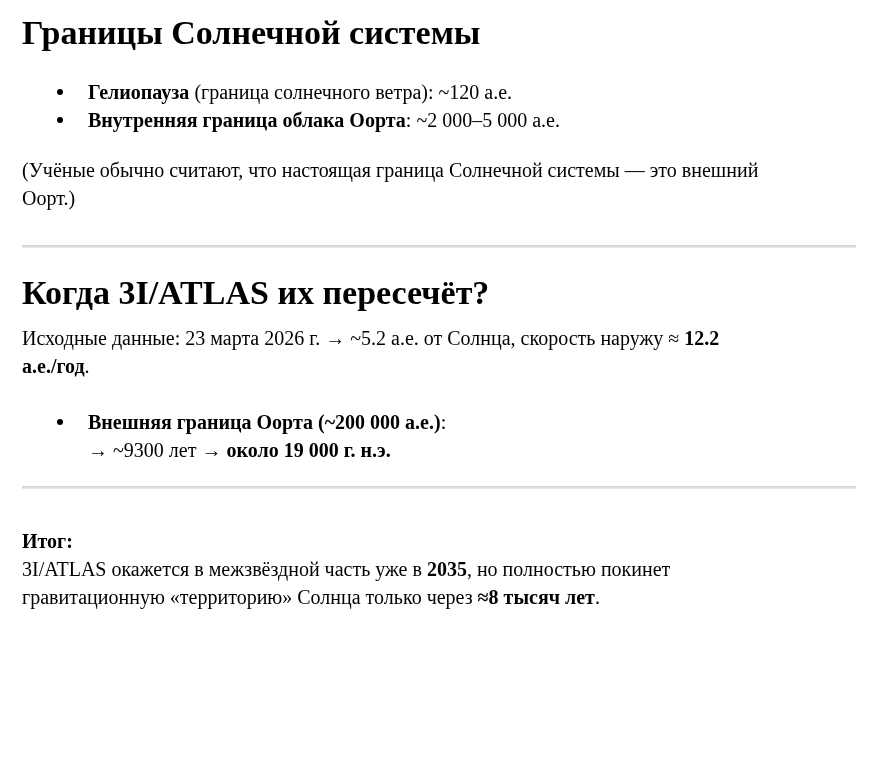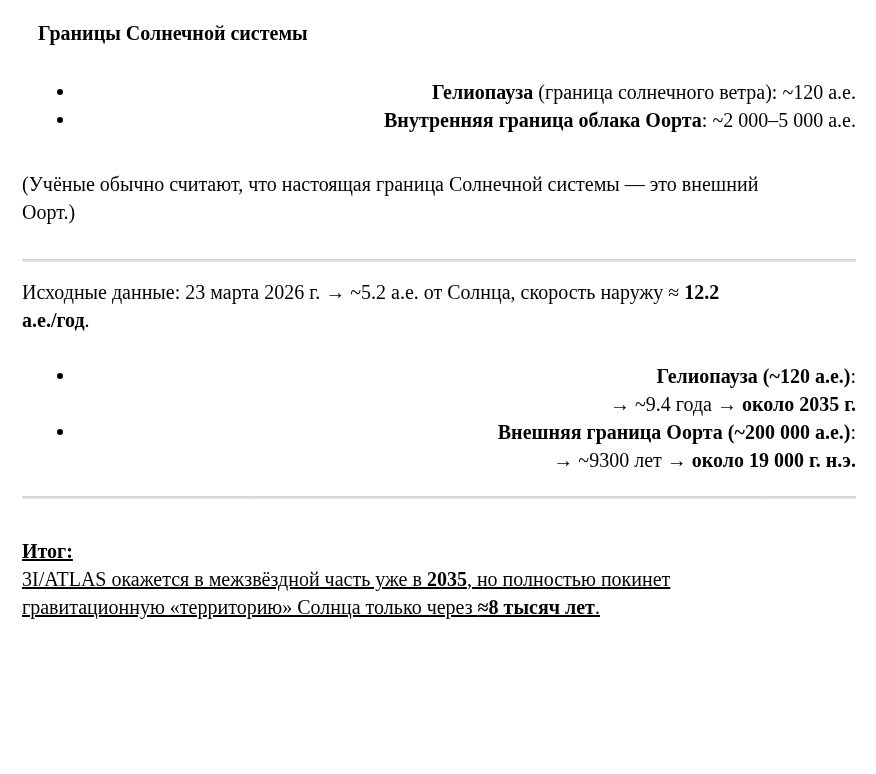--- a/index.html
+++ b/index.html
@@ -13,53 +13,52 @@
     color: #000000;
     font-family: "Liberation Serif", "DejaVu Serif", serif;
     font-size: 20px;
     line-height: 28px;
     overflow: hidden;
   }
   .doc {
     padding: 0 20px 0 22px;
   }
   .section-heading {
-    font-size: 20px;
+    font-size: 34px;
     line-height: 30px;
     font-weight: bold;
-    margin: 16px;
+    margin: 0;
   }
   .section-heading.first { margin-top: 18px; }
   .section-heading.second { margin-top: 30px; }
 
   ul.list {
     list-style: none;
     margin: 0;
     padding: 0 0 0 66px;
   }
   ul.list.boundaries { margin-top: 30px; }
   ul.list.crossings  { margin-top: 28px; }
   ul.list li {
     position: relative;
     line-height: 28px;
-    text-align: right;
   }
   ul.list li .bullet-dot {
     position: absolute;
     left: -31px;
     top: 11px;
     width: 6px;
     height: 6px;
     border-radius: 50%;
     background: #000;
   }
   .para { margin: 0; }
-  .para.note    { margin-top: 36px; }
+  .para.note    { margin-top: 22px; }
   .para.intro   { margin-top: 16px; }
-  .para.summary { margin-top: 38px; text-decoration: underline; }
+  .para.summary { margin-top: 38px; }
 
   hr.divider {
     border: 0;
     margin: 0;
     height: 3px;
     background: linear-gradient(#cfcfcf, #ececec);
   }
   hr.divider.d1 { margin-top: 33px; }
   hr.divider.d2 { margin-top: 22px; }
 
@@ -83,32 +82,28 @@
     </li>
   </ul>
 
   <p class="para note">
     <span>(Учёные обычно считают, что настоящая граница Солнечной системы — это внешний</span><br>
     <span>Оорт.)</span>
   </p>
 
   <hr class="divider d1">
 
+  <h1 class="section-heading second">Когда 3I/ATLAS их пересечёт?</h1>
 
   <p class="para intro">
     <span>Исходные данные: 23 марта 2026 г. → ~5.2 а.е. от Солнца, скорость наружу ≈ </span><strong>12.2</strong><br>
     <strong>а.е./год</strong><span>.</span>
   </p>
 
   <ul class="list crossings">
-    <li>
-      <span class="bullet-dot"></span>
-      <strong>Гелиопауза (~120 а.е.)</strong><span>:</span><br>
-      <span>→ ~9.4 года → </span><strong>около 2035 г.</strong>
-    </li>
     <li>
       <span class="bullet-dot"></span>
       <strong>Внешняя граница Оорта (~200 000 а.е.)</strong><span>:</span><br>
       <span>→ ~9300 лет → </span><strong>около 19 000 г. н.э.</strong>
     </li>
   </ul>
 
   <hr class="divider d2">
 
   <p class="para summary">

